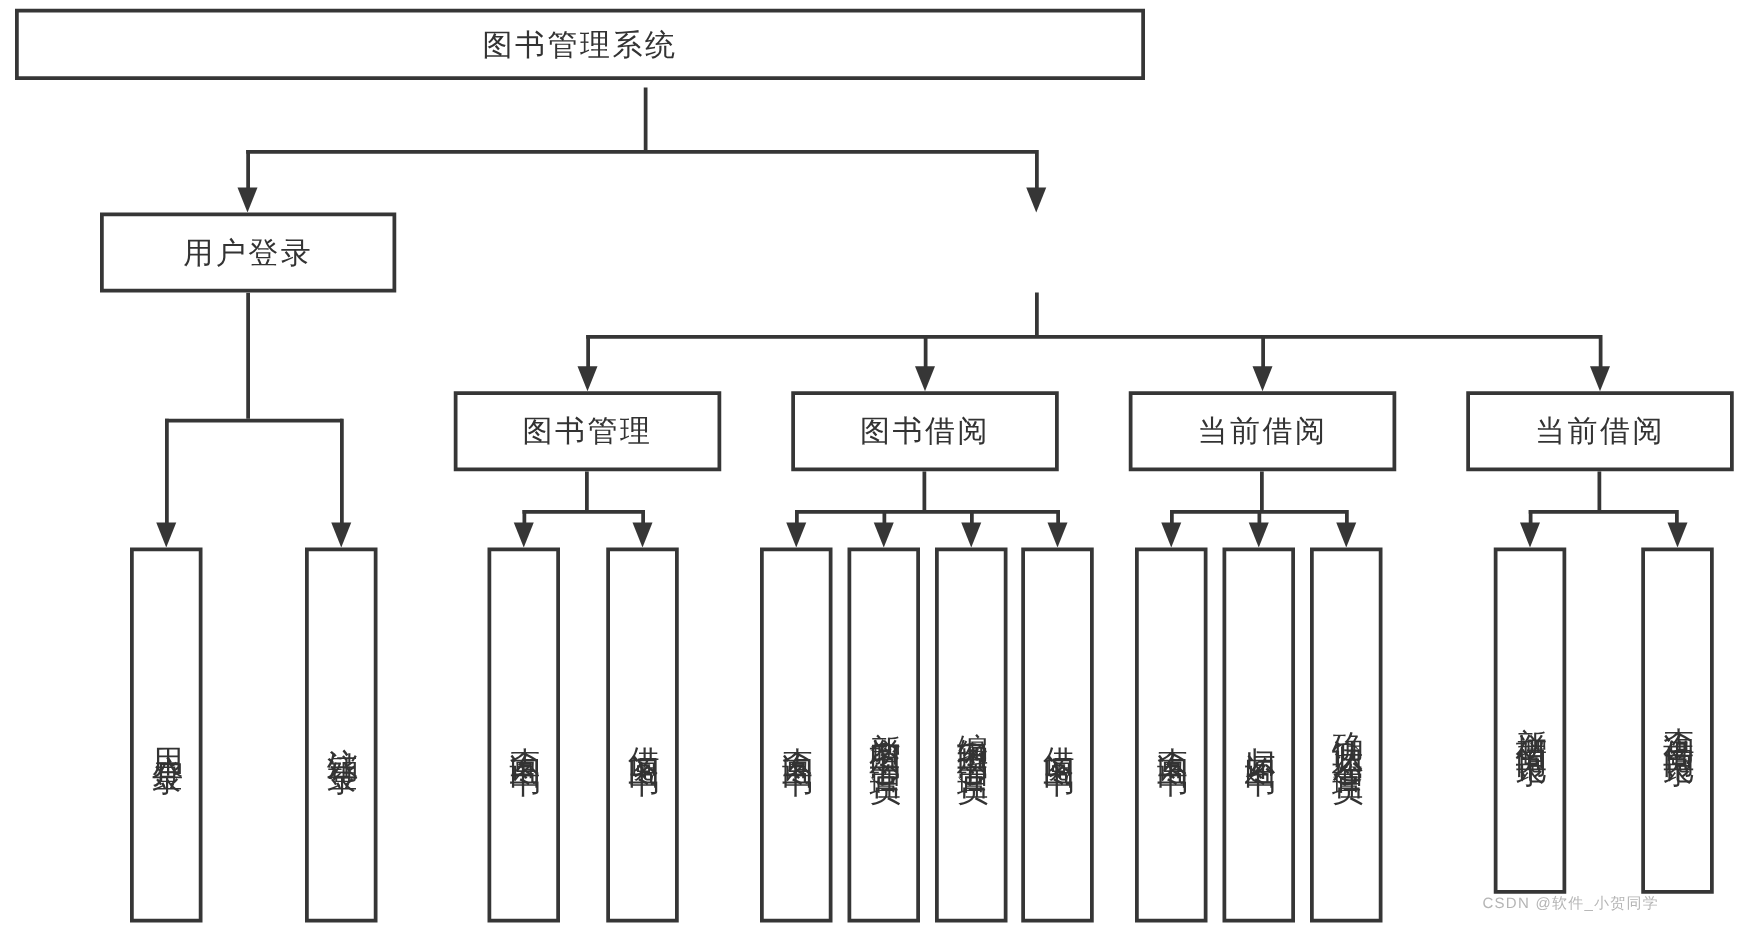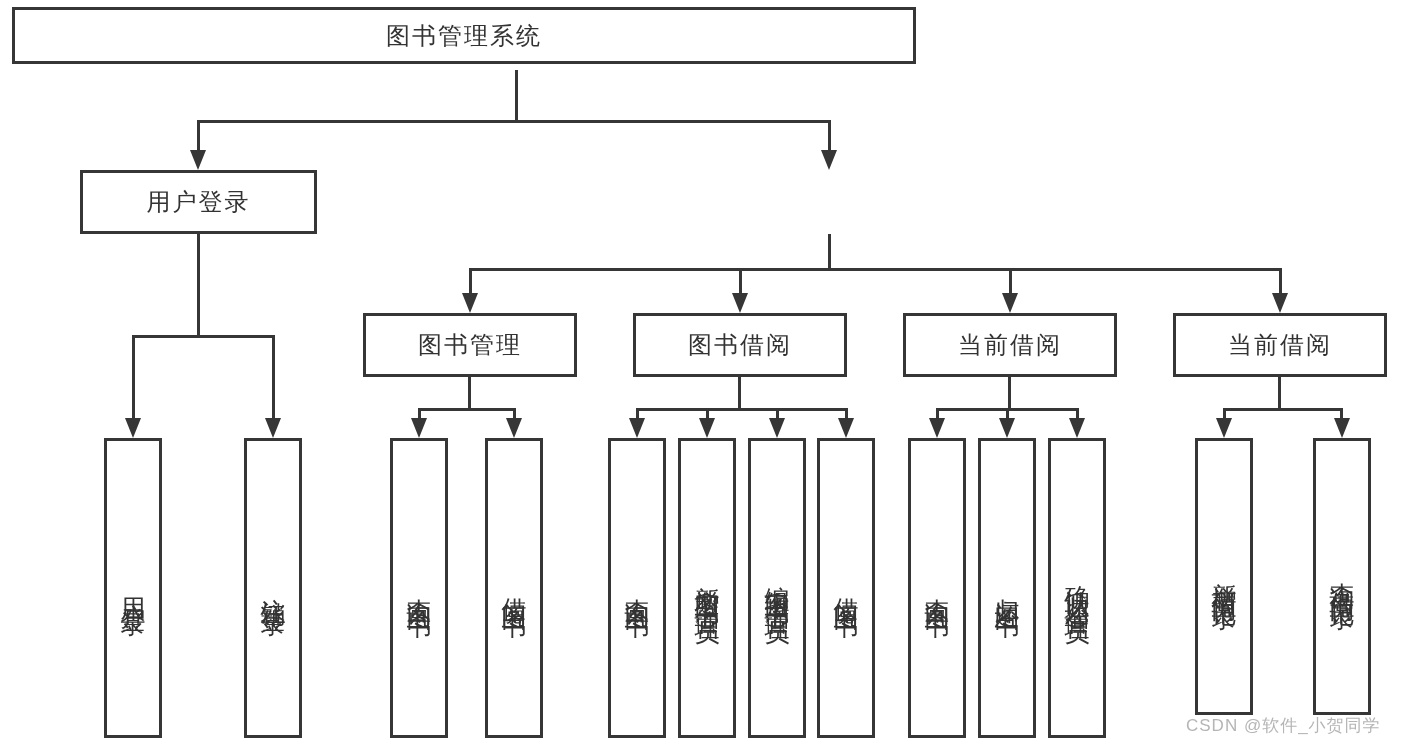--- a/index.html
+++ b/index.html
@@ -28,21 +28,21 @@
   }
   .hline,.vline{position:absolute;background:var(--line);}
   .hline{height:3px;}
   .vline{width:3px;}
   .arrow{
     position:absolute;width:0;height:0;
     border-left:8px solid transparent;border-right:8px solid transparent;
     border-top:20px solid var(--line);
   }
   .watermark{
-    position:absolute;font-size:17px;letter-spacing:1px;
+    position:absolute;font-size:12px;letter-spacing:1px;
     color:var(--watermark);white-space:nowrap;
   }
 </style>
 </head>
 <body>
 
 <div class="stage">
 
   <div class="vline" style="left:515px;top:70px;height:50px;"></div>
   <div class="hline" style="left:197px;top:120px;width:633px;"></div>

